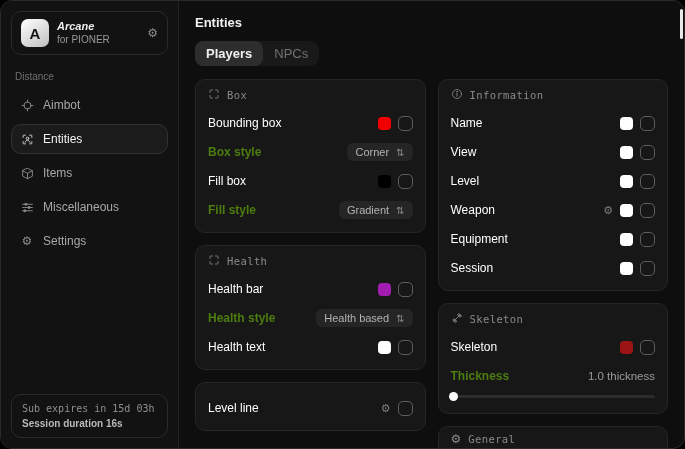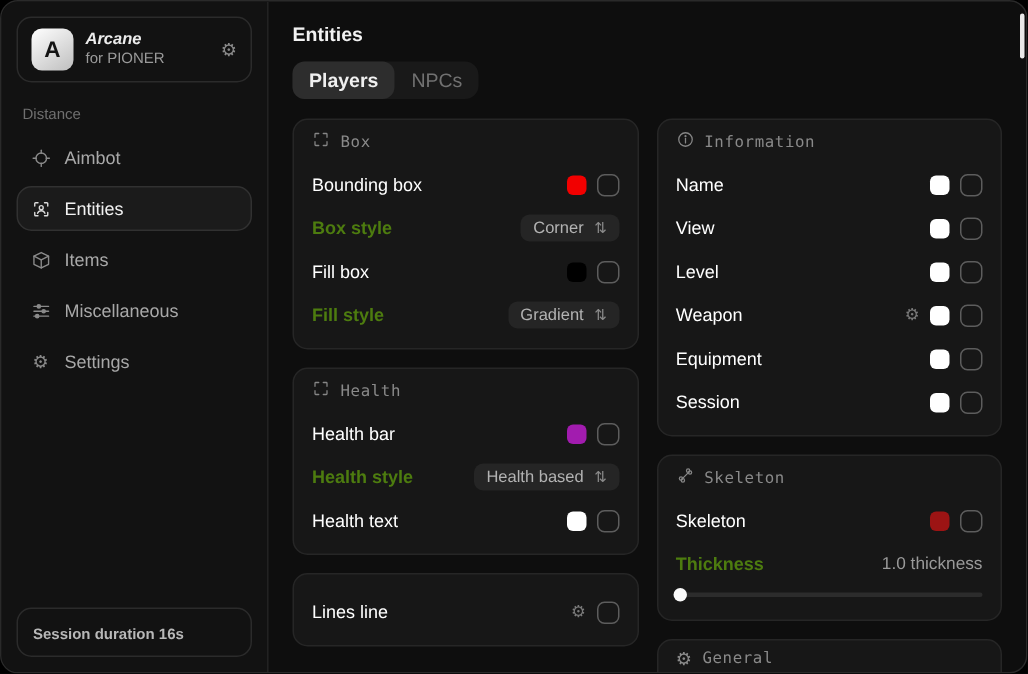--- a/index.html
+++ b/index.html
@@ -138,20 +138,21 @@
         </span>
         <span>Miscellaneous</span>
       </div>
       <div class="nav-item">
         <span class="nico gear-glyph">⚙</span>
         <span>Settings</span>
       </div>
     </div>
 
     <div class="sidebar-footer">
+      <div class="sub-line1">Sub expires in 15d 03h</div>
       <div class="sub-line2">Session duration 16s</div>
     </div>
   </div>
 
   <div class="main">
     <div class="page-title">Entities</div>
 
     <div class="tabs">
       <div class="tab active">Players</div>
       <div class="tab">NPCs</div>
@@ -233,21 +234,21 @@
             <span class="row-label">Health text</span>
             <span class="row-right">
               <span class="swatch" style="background: rgb(255, 255, 255);"></span>
               <span class="checkbox"></span>
             </span>
           </div>
         </div>
 
         <div class="panel">
           <div class="row">
-            <span class="row-label">Lines line</span>
+            <span class="row-label">Level line</span>
             <span class="row-right">
               <span class="mini-gear">⚙</span>
               <span class="checkbox"></span>
             </span>
           </div>
 
         </div>
 
       </div>
 

